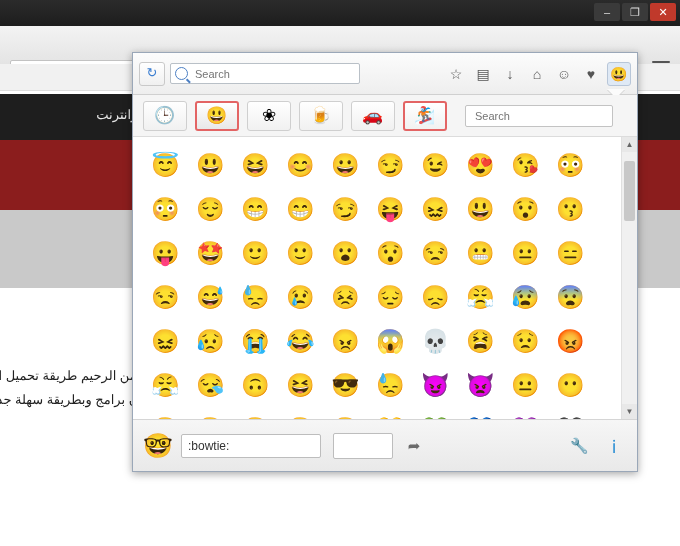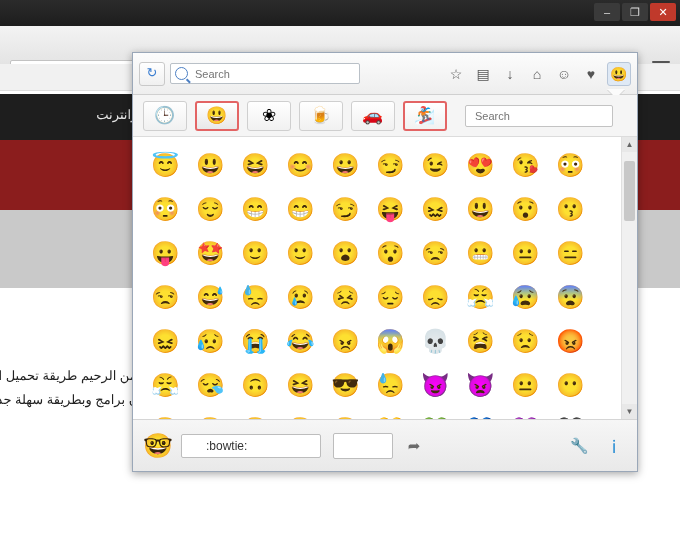--- a/index.html
+++ b/index.html
@@ -357,21 +357,21 @@
     width: 30px;
     text-align: center;
   }
   #shortcode {
     width: 140px; height: 24px;
     background: #fff;
     border: 1px solid #bdbdbd;
     border-radius: 2px;
     font-size: 12px;
     color: #333;
-    padding: 0 24px;
+    padding: 0 6px;
     box-sizing: border-box;
     outline: none;
     font-family: "Liberation Sans", sans-serif;
   }
   #smallbox {
     width: 58px; height: 24px;
     background: #fff;
     border: 1px solid #bdbdbd;
     border-radius: 2px;
     margin-left: 4px;

